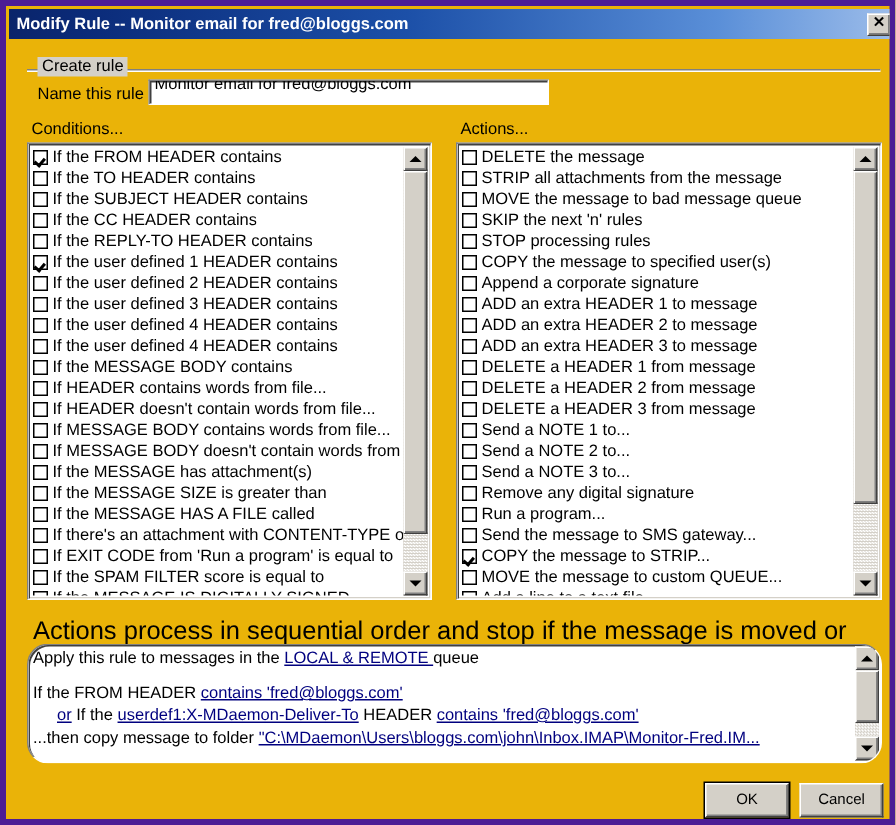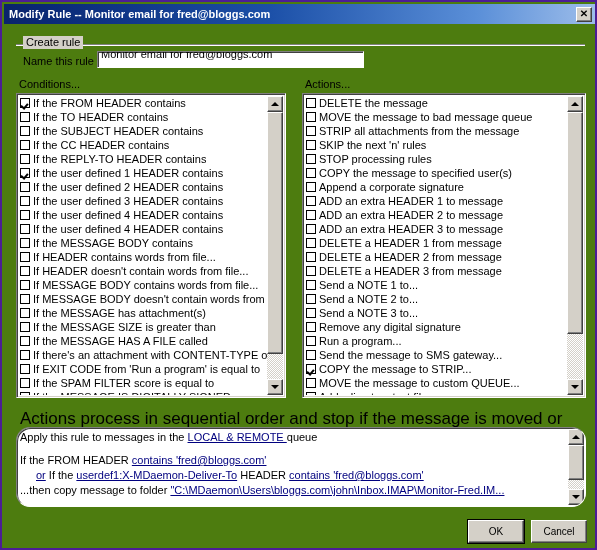--- a/index.html
+++ b/index.html
@@ -10,23 +10,23 @@
   body {
     font-family: "Liberation Sans", sans-serif;
     font-size: 11px;
     color: #000000;
   }
   #app {
     position: relative;
     width: 597px;
     height: 550px;
     overflow: hidden;
-    background: #4d7c0f;
-    box-sizing: border-box;
-    border: 2px solid #4c1d95;
+    background: #eab308;
+    box-sizing: border-box;
+    border: 4px solid #4c1d95;
   }
 
   
   .titlebar {
     position: absolute;
     left: 2px; top: 2px;
     width: 591px; height: 20px;
     background: linear-gradient(to right, #0a246a 0%, #0a2a78 8%, #1c50a8 45%, #5a8fd8 80%, #9dbdea 100%);
     display: flex;
     align-items: center;
@@ -412,25 +412,25 @@
   </div>
 
   <div class="listbox" id="act-list">
     <div class="list-inner" id="act-inner">
         <div class="list-item">
           <span class="cb"></span>
           <span class="li-text">DELETE the message</span>
         </div>
         <div class="list-item">
           <span class="cb"></span>
+          <span class="li-text">STRIP all attachments from the message</span>
+        </div>
+        <div class="list-item">
+          <span class="cb"></span>
           <span class="li-text">MOVE the message to bad message queue</span>
-        </div>
-        <div class="list-item">
-          <span class="cb"></span>
-          <span class="li-text">STRIP all attachments from the message</span>
         </div>
         <div class="list-item">
           <span class="cb"></span>
           <span class="li-text">SKIP the next 'n' rules</span>
         </div>
         <div class="list-item">
           <span class="cb"></span>
           <span class="li-text">STOP processing rules</span>
         </div>
         <div class="list-item">

